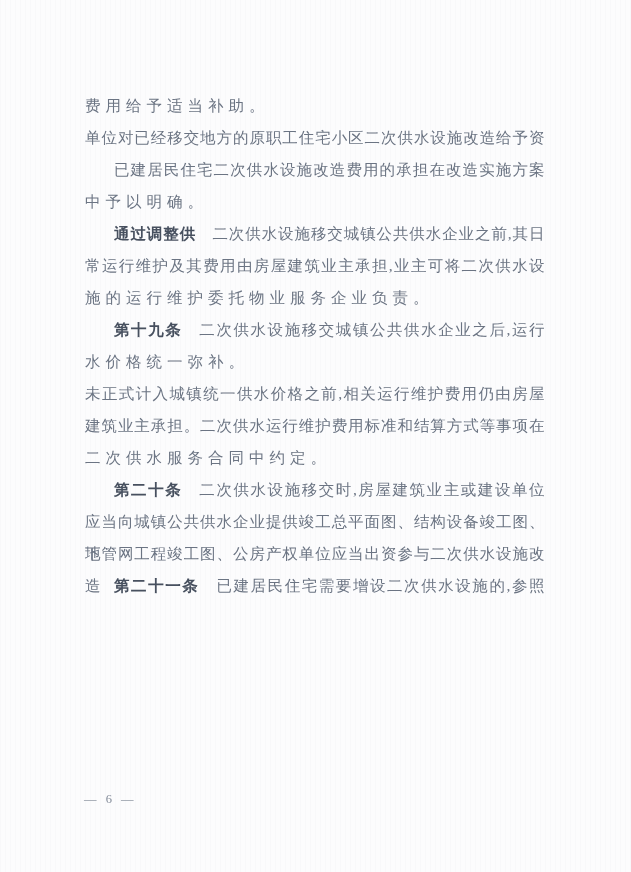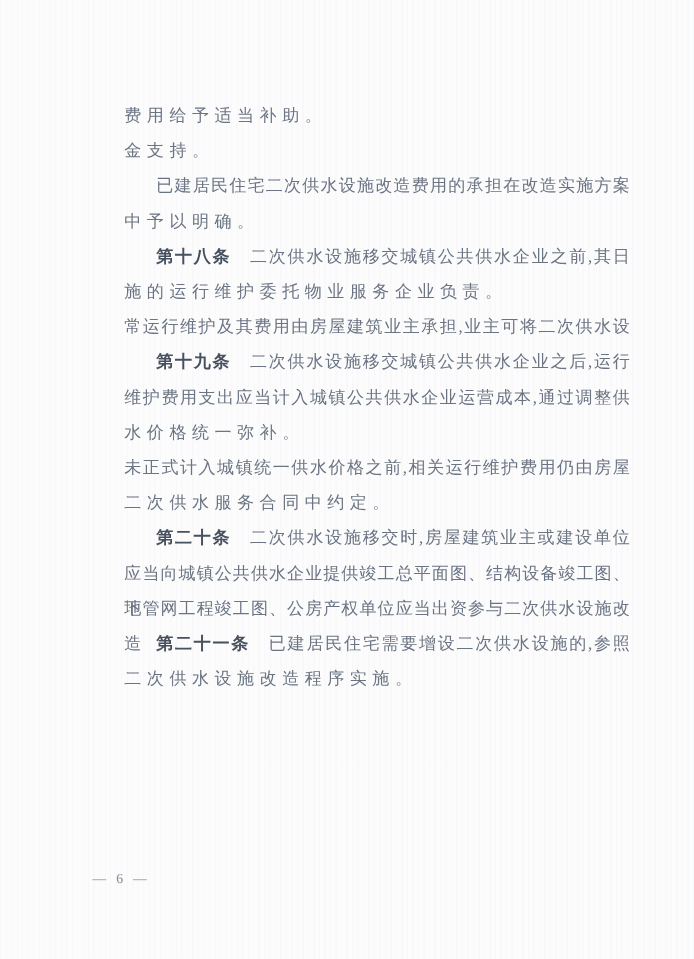--- a/index.html
+++ b/index.html
@@ -20,21 +20,20 @@
       rgba(0, 0, 0, 0) 5px
     );
     overflow: hidden;
     font-family: "Liberation Serif", "DejaVu Serif", serif;
   }
   .text-block {
     position: absolute;
     left: 85px;
     top: 90px;
     width: 460px;
-    margin-left: 28px;
   }
   .line {
     height: 32px;
     line-height: 32px;
     font-size: 15.5px;
     color: #6b7483;
     letter-spacing: 5px;
     white-space: nowrap;
   }
   .line.justify {
@@ -61,31 +60,30 @@
     letter-spacing: 3px;
     color: #838b99;
   }
 </style>
 </head>
 <body>
 
 <div class="page">
   <div class="text-block" id="text-lines">
       <div class="line"><span>费用给予适当补助。</span></div>
-      <div class="line"><span>金支持。</span></div>
+      <div class="line justify"><span>单位对已经移交地方的原职工住宅小区二次供水设施改造给予资</span></div>
       <div class="line indent justify"><span>已建居民住宅二次供水设施改造费用的承担在改造实施方案</span></div>
       <div class="line"><span>中予以明确。</span></div>
-      <div class="line indent justify"><span class="b">第十八条</span><span>　二次供水设施移交城镇公共供水企业之前,其日</span></div>
+      <div class="line indent justify"><span class="b">通过调整供</span><span>　二次供水设施移交城镇公共供水企业之前,其日</span></div>
+      <div class="line justify"><span>常运行维护及其费用由房屋建筑业主承担,业主可将二次供水设</span></div>
       <div class="line"><span>施的运行维护委托物业服务企业负责。</span></div>
-      <div class="line justify"><span>常运行维护及其费用由房屋建筑业主承担,业主可将二次供水设</span></div>
       <div class="line indent justify"><span class="b">第十九条</span><span>　二次供水设施移交城镇公共供水企业之后,运行</span></div>
-      <div class="line justify"><span>维护费用支出应当计入城镇公共供水企业运营成本,通过调整供</span></div>
       <div class="line"><span>水价格统一弥补。</span></div>
       <div class="line justify"><span>未正式计入城镇统一供水价格之前,相关运行维护费用仍由房屋</span></div>
+      <div class="line justify"><span>建筑业主承担。二次供水运行维护费用标准和结算方式等事项在</span></div>
       <div class="line"><span>二次供水服务合同中约定。</span></div>
       <div class="line indent justify"><span class="b">第二十条</span><span>　二次供水设施移交时,房屋建筑业主或建设单位</span></div>
       <div class="line justify"><span>应当向城镇公共供水企业提供竣工总平面图、结构设备竣工图、地</span></div>
       <div class="line justify"><span>下管网工程竣工图、公房产权单位应当出资参与二次供水设施改造</span></div>
       <div class="line indent justify"><span class="b">第二十一条</span><span>　已建居民住宅需要增设二次供水设施的,参照</span></div>
-      <div class="line"><span>二次供水设施改造程序实施。</span></div>
     </div>
   <div class="footer">— 6 —</div>
 </div>
 
 </body></html>

